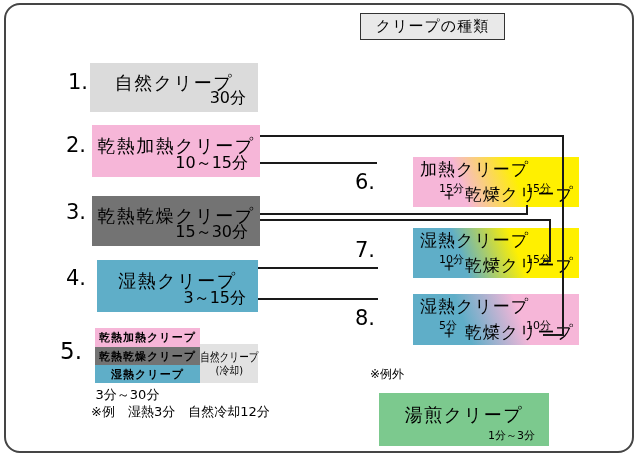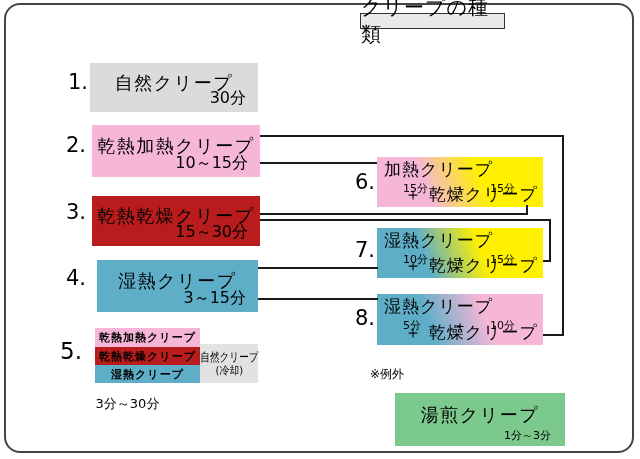--- a/index.html
+++ b/index.html
@@ -17,32 +17,32 @@
 
   .mainbox {
     position:absolute; display:flex; align-items:center; justify-content:center;
     box-sizing:border-box;
   }
   .mainbox .label { font-size:18px; letter-spacing:1.5px; margin-bottom:10px; white-space:nowrap; }
   .mainbox .time { position:absolute; right:12px; bottom:3px; font-size:16px; }
 
   .bg-gray   { background:#DBDBDB; }
   .bg-pink   { background:#F6B6D8; }
-  .bg-yellow { background:#b91c1c; }
+  .bg-yellow { background:#737373; }
   .bg-teal   { background:#5FAEC8; }
   .bg-green  { background:#7CC98E; }
 
   .titlebox {
-    position:absolute; left:360px; top:13px; width:145px; height:16px;
+    position:absolute; left:360px; top:13px; width:145px; height:27px;
     background:#E9E9E9; border:1px solid #333; box-sizing:border-box;
     display:flex; align-items:center; justify-content:center;
-    font-size:20px; letter-spacing:1px;
+    font-size:15px; letter-spacing:1px;
   }
 
-  .combo { position:absolute; width:166px; height:50px; }
+  .combo { position:absolute; width:166px; height:50px;margin-left:36px; }
   .combo .top    { position:absolute; left:7px;  top:1px;  font-size:17px; letter-spacing:1px; white-space:nowrap; }
   .combo .t1     { position:absolute; left:26px; top:24px; font-size:11px; }
   .combo .plus   { position:absolute; left:50%;  top:26px; transform:translateX(-50%); font-size:11px; }
   .combo .t2     { position:absolute; right:28px; top:24px; font-size:11px; }
   .combo .bottom { position:absolute; right:5px; bottom:1px; font-size:17px; letter-spacing:1px; white-space:nowrap; }
   .grad6 { background:linear-gradient(70deg,#F6B6D8 30%,#FFF000 62%); }
   .grad7 { background:linear-gradient(70deg,#5FAEC8 30%,#FFF000 62%); }
   .grad8 { background:linear-gradient(70deg,#5FAEC8 32%,#F6B6D8 64%); }
 
   .srow {
@@ -57,21 +57,21 @@
   }
   .coolbox .cl { font-size:12px; transform:scaleX(0.8); white-space:nowrap; }
   .coolbox .cs { font-size:11px; transform:scaleX(0.9); white-space:nowrap; }
 
   .timetext { position:absolute; font-size:13px; text-align:center; white-space:nowrap; }
   .note { position:absolute; left:91px; top:403px; font-size:13px; white-space:nowrap; }
 
   .exc-head { position:absolute; left:370px; top:366px; font-size:12px; font-weight:500; }
   .excbox {
     position:absolute; left:379px; top:393px; width:170px; height:53px;
-    display:flex; align-items:center; justify-content:center;margin-left:16px;
+    display:flex; align-items:center; justify-content:center;
   }
   .excbox .label { font-size:18px; letter-spacing:1.5px; margin-bottom:10px; }
   .excbox .time { position:absolute; right:14px; bottom:3px; font-size:11px; }
 
   .hline { position:absolute; height:2px; background:#1a1a1a; }
   .vline { position:absolute; width:2px;  background:#1a1a1a; }
 </style>
 </head>
 <body>
 
@@ -105,21 +105,22 @@
   </div>
 
   <div class="num num-big" style="left:60px; top:338px;">5.</div>
   <div class="srow bg-pink" style="top:328px; height:19px;">乾熱加熱クリープ</div>
   <div class="srow bg-yellow" style="top:347px; height:18px;">乾熱乾燥クリープ</div>
   <div class="srow bg-teal" style="top:365px; height:18px;">湿熱クリープ</div>
   <div class="coolbox">
     <span class="cl">自然クリープ</span>
     <span class="cs">(冷却)</span>
   </div>
-  <div class="timetext" style="left:85px; top:386px; width:85px;margin-top:9px;">3分～30分</div>
+  <div class="timetext" style="left:85px; top:386px; width:85px;">3分～30分</div>
+  <div class="note">※例　湿熱3分　自然冷却12分</div>
 
   <div class="num" style="left:355px; top:170px;">6.</div>
   <div class="combo grad6" style="left:377px; top:157px;">
     <span class="top">加熱クリープ</span>
     <span class="t1">15分</span>
     <span class="plus">+</span>
     <span class="t2">15分</span>
     <span class="bottom">＋ 乾燥クリープ</span>
   </div>
 

